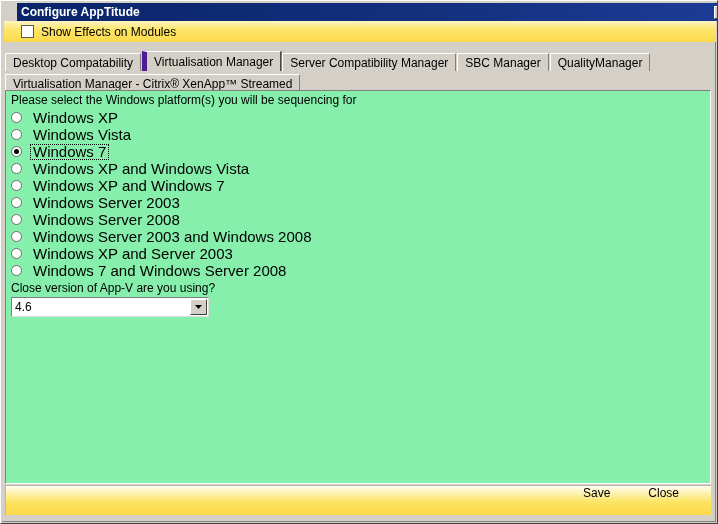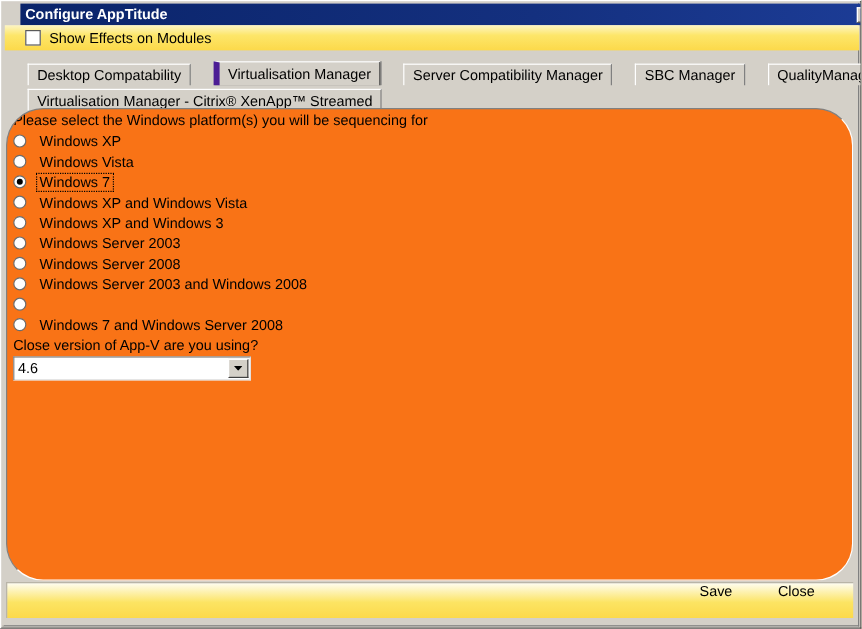--- a/index.html
+++ b/index.html
@@ -122,49 +122,47 @@
     padding: 0 7px;
     background: #d4d0c8;
     border-top: 1px solid #ffffff;
     border-left: 1px solid #ffffff;
     border-right: 1px solid #808080;
     box-sizing: border-box;
     white-space: nowrap;
     margin-right: 1px;
     cursor: default;
     position: relative;
-    margin-left: 18px;
   }
   .tab.active {
     background: #d4d0c8;
     height: 20px;
     line-height: 20px;
     margin-top: -2px;
     border-top: 1px solid #ffffff;
     border-left: 5px solid #4c1d95;
     border-right: 1px solid #4a4a4a;
     box-shadow: 1px 0 0 #808080;
     z-index: 3;
   }
 
   
   .content {
     position: absolute;
     left: 4px;
     top: 89px;
     width: 706px;
     height: 394px;
-    background: #f97316;
+    background: #86efac;
     border-top: 1px solid #808080;
     border-left: 1px solid #808080;
     border-right: 1px solid #ffffff;
     border-bottom: 1px solid #ffffff;
     box-sizing: border-box;
     overflow: hidden;
-    border-radius: 31px;
   }
   .prompt {
     font-size: 12px;
     color: #000000;
     padding: 2px 0 0 5px;
     white-space: nowrap;
   }
   .radio-list {
     margin-top: 2px;
     padding-left: 5px;
@@ -187,21 +185,21 @@
   }
   .radio-row.selected .radio-mark::after {
     content: "";
     position: absolute;
     left: 2px; top: 2px;
     width: 5px; height: 5px;
     border-radius: 50%;
     background: #000000;
   }
   .radio-label {
-    font-size: 12px;
+    font-size: 15px;
     color: #000000;
     margin-left: 9px;
     padding: 0 2px;
     white-space: nowrap;
     line-height: 14px;
   }
   .radio-row.selected .radio-label {
     outline: 1px dotted #000000;
   }
   .subprompt {
@@ -323,36 +321,37 @@
       <div class="radio-row selected">
         <span class="radio-mark"></span>
         <span class="radio-label">Windows 7</span>
       </div>
       <div class="radio-row">
         <span class="radio-mark"></span>
         <span class="radio-label">Windows XP and Windows Vista</span>
       </div>
       <div class="radio-row">
         <span class="radio-mark"></span>
-        <span class="radio-label">Windows XP and Windows 3</span>
+        <span class="radio-label">Windows XP and Windows 7</span>
       </div>
       <div class="radio-row">
         <span class="radio-mark"></span>
         <span class="radio-label">Windows Server 2003</span>
       </div>
       <div class="radio-row">
         <span class="radio-mark"></span>
         <span class="radio-label">Windows Server 2008</span>
       </div>
       <div class="radio-row">
         <span class="radio-mark"></span>
         <span class="radio-label">Windows Server 2003 and Windows 2008</span>
       </div>
       <div class="radio-row">
         <span class="radio-mark"></span>
+        <span class="radio-label">Windows XP and Server 2003</span>
       </div>
       <div class="radio-row">
         <span class="radio-mark"></span>
         <span class="radio-label">Windows 7 and Windows Server 2008</span>
       </div>
     </div>
 
     <div class="subprompt">Close version of App-V are you using?</div>
 
     <div class="combo">

